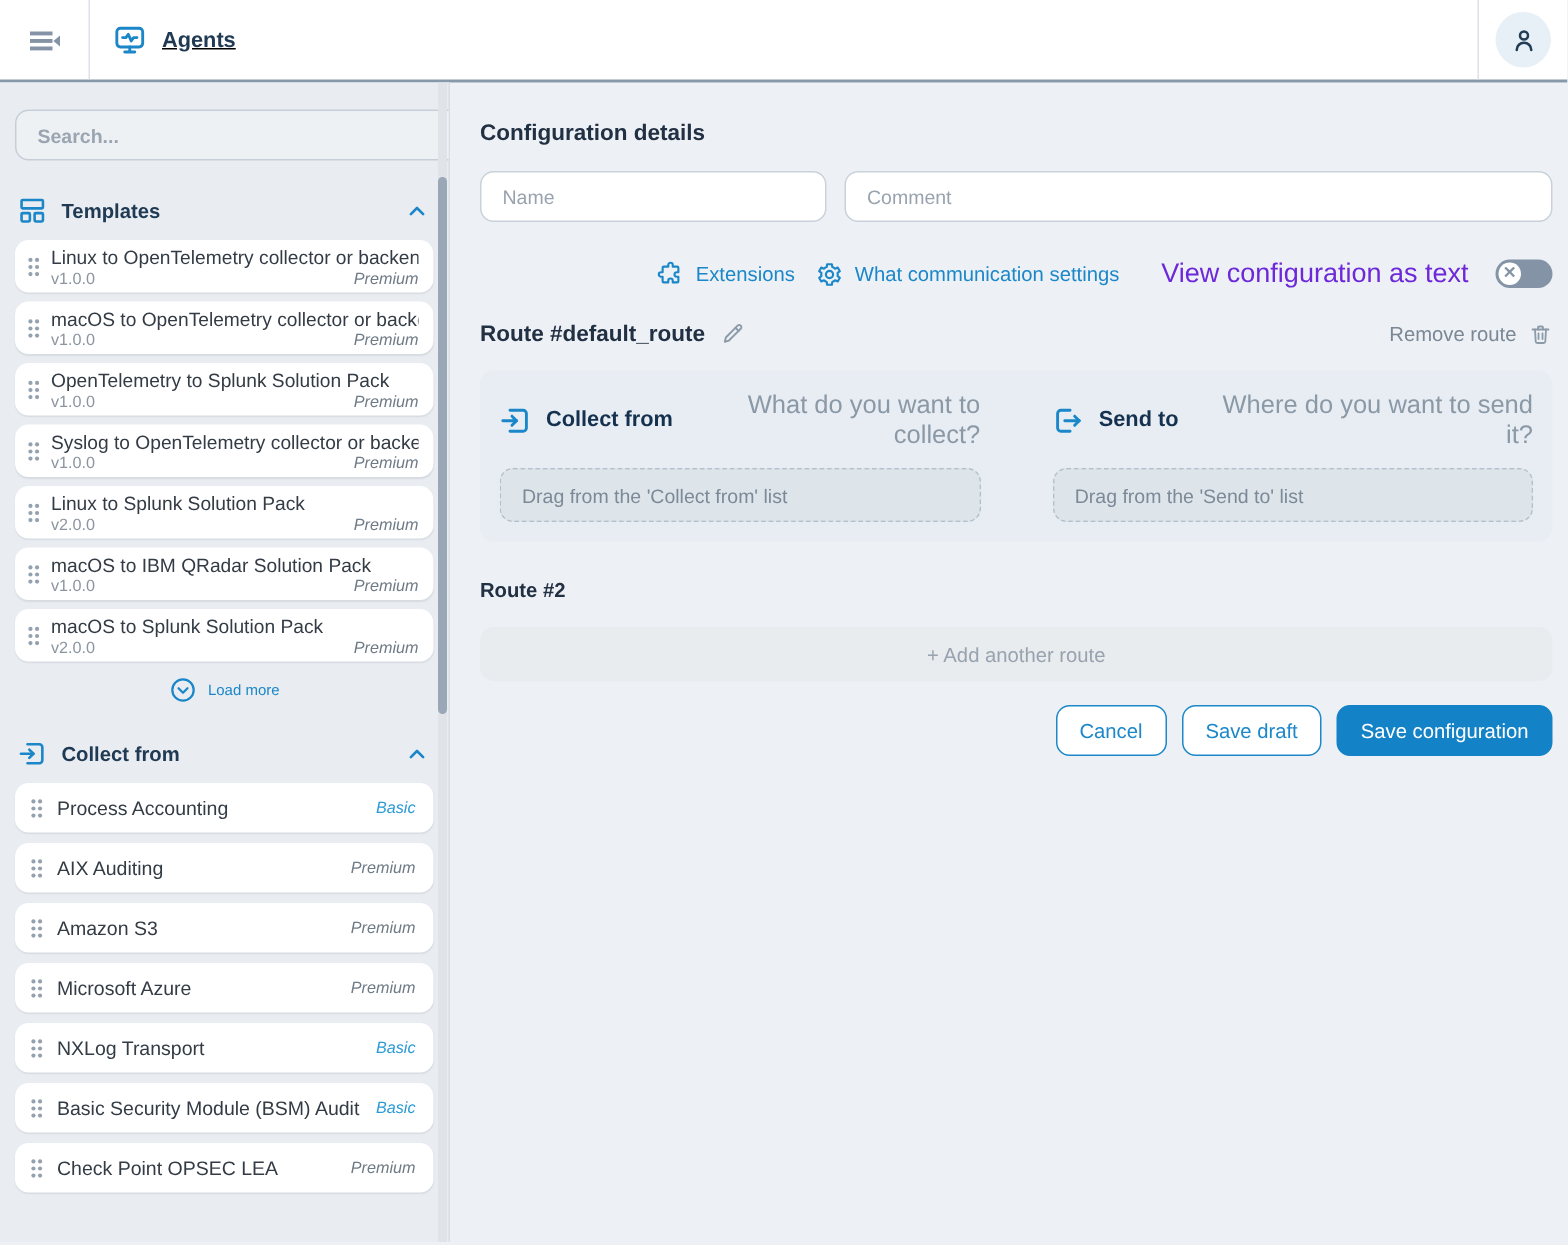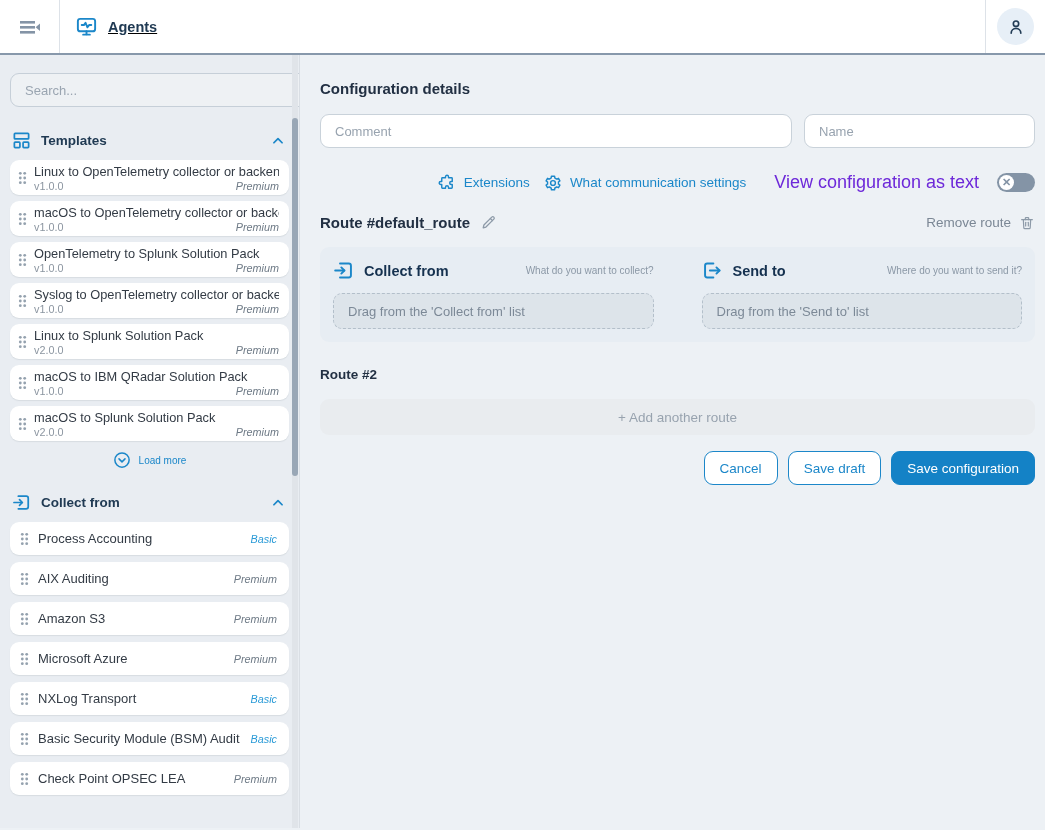--- a/index.html
+++ b/index.html
@@ -14,21 +14,21 @@
   .tb-user-wrap { width:60px; display:flex; align-items:center; justify-content:center;
     border-left:1px solid #dde2e8; }
   .avatar { width:37px; height:37px; border-radius:50%; background:#e7eff7;
     display:flex; align-items:center; justify-content:center; cursor:pointer; }
 
   .body-wrap { display:flex; height:773px; }
   .sidebar { width:300px; background:#e9edf2; position:relative; overflow:hidden;
     border-right:1px solid #d9dee4; flex:none; }
   .search { margin:18px 12px 0 10px; width:302px; height:34px; border-radius:9px;
     border:1px solid #c6cfd8; background:#eef1f4; padding:0 14px; font-size:13px;
-    color:#5b6c7d; outline:none; font-family:"Liberation Sans",sans-serif; }
+    color:#5b6c7d; outline:none; font-family:"Liberation Sans",sans-serif;font-weight:bold; }
   .search::placeholder { color:#9aa5b1; }
   .section-head { display:flex; align-items:center; gap:10px; padding:0 14px 0 12px;
     margin-top:24px; margin-bottom:10px; }
   .section-head .lbl { font-size:13.5px; font-weight:bold; color:#203a53; flex:1; }
   .tcard { background:#fff; border-radius:9px; margin:0 10px 6px 10px; padding:4px 10px 3px 8px;
     display:flex; align-items:center; gap:7px; height:35px; cursor:grab;
     box-shadow:0 1px 1px rgba(80,95,110,0.12); }
   .tcard .tc-body { flex:1; min-width:0; }
   .tc-title { font-size:12.8px; color:#333b45; white-space:nowrap; overflow:hidden; }
   .tc-meta { display:flex; align-items:baseline; margin-top:1px; }
@@ -68,21 +68,21 @@
   .route-head { display:flex; align-items:center; margin-top:21px; }
   .route-title { font-size:15px; font-weight:bold; color:#223043; }
   .icon-btn { margin-left:10px; cursor:pointer; display:flex; align-items:center; }
   .route-head .spacer { flex:1; }
   .remove-route { color:#7b8795; font-size:13.5px; display:flex; align-items:center; gap:8px;
     cursor:pointer; }
   .route-panel { margin-top:16px; background:#e7edf3; border-radius:9px; padding:13px 13px;
     display:grid; grid-template-columns:1fr 1fr; column-gap:48px; }
   .half-head { display:flex; align-items:center; gap:10px; margin-bottom:12px; }
   .half-title { font-size:14.5px; font-weight:bold; color:#15314f; flex:none; }
-  .half-hint { flex:1; text-align:right; font-size:10px; color:#8b98a6; }
+  .half-hint { flex:1; text-align:right; font-size:17px; color:#8b98a6; }
   .dropzone { height:36px; border:1.5px dashed #b3bfca; border-radius:9px; background:#dde4ea;
     display:flex; align-items:center; padding:0 14px; color:#7c8997; font-size:13px; }
   .route2-title { margin-top:25px; font-size:13.5px; font-weight:bold; color:#223043; }
   .add-route { margin-top:17px; height:36px; background:#e9ecef; border-radius:9px;
     display:flex; align-items:center; justify-content:center; color:#98a3af; font-size:13.5px;
     cursor:pointer; }
   .btn-row { display:flex; justify-content:flex-end; gap:10px; margin-top:16px; }
   .btn { height:34px; border-radius:9px; font-size:13.5px; padding:0 15px; cursor:pointer;
     font-family:"Liberation Sans",sans-serif; }
   .btn.outline { background:#fff; border:1px solid #1c87c9; color:#1c87c9; }
@@ -364,22 +364,22 @@
 
     <div class="sb-scroll">
       <div class="sb-thumb"></div>
     </div>
   </div>
 
   <div class="main">
     <div class="main-title">Configuration details</div>
 
     <div class="inputs-row">
+      <input class="txt-input inp-name" type="text" placeholder="Name" style="">
       <input class="txt-input inp-comment" type="text" placeholder="Comment" style="">
-      <input class="txt-input inp-name" type="text" placeholder="Name" style="">
     </div>
 
     <div class="links-row">
       <div class="blue-link">
         <svg width="18" height="18" viewBox="0 0 24 24" fill="none" stroke="#1b87c9" stroke-width="1.9" stroke-linejoin="round">
           <path d="M10 3.6a2 2 0 0 1 4 0v1.4h4a1 1 0 0 1 1 1v4h-1.4a2 2 0 0 0 0 4H19v4a1 1 0 0 1-1 1h-4v-1.4a2 2 0 0 0-4 0V19H6a1 1 0 0 1-1-1v-4H3.6a2 2 0 0 1 0-4H5V6a1 1 0 0 1 1-1h4V3.6z"></path>
         </svg>
         <span>Extensions</span>
       </div>
       <div class="blue-link">

